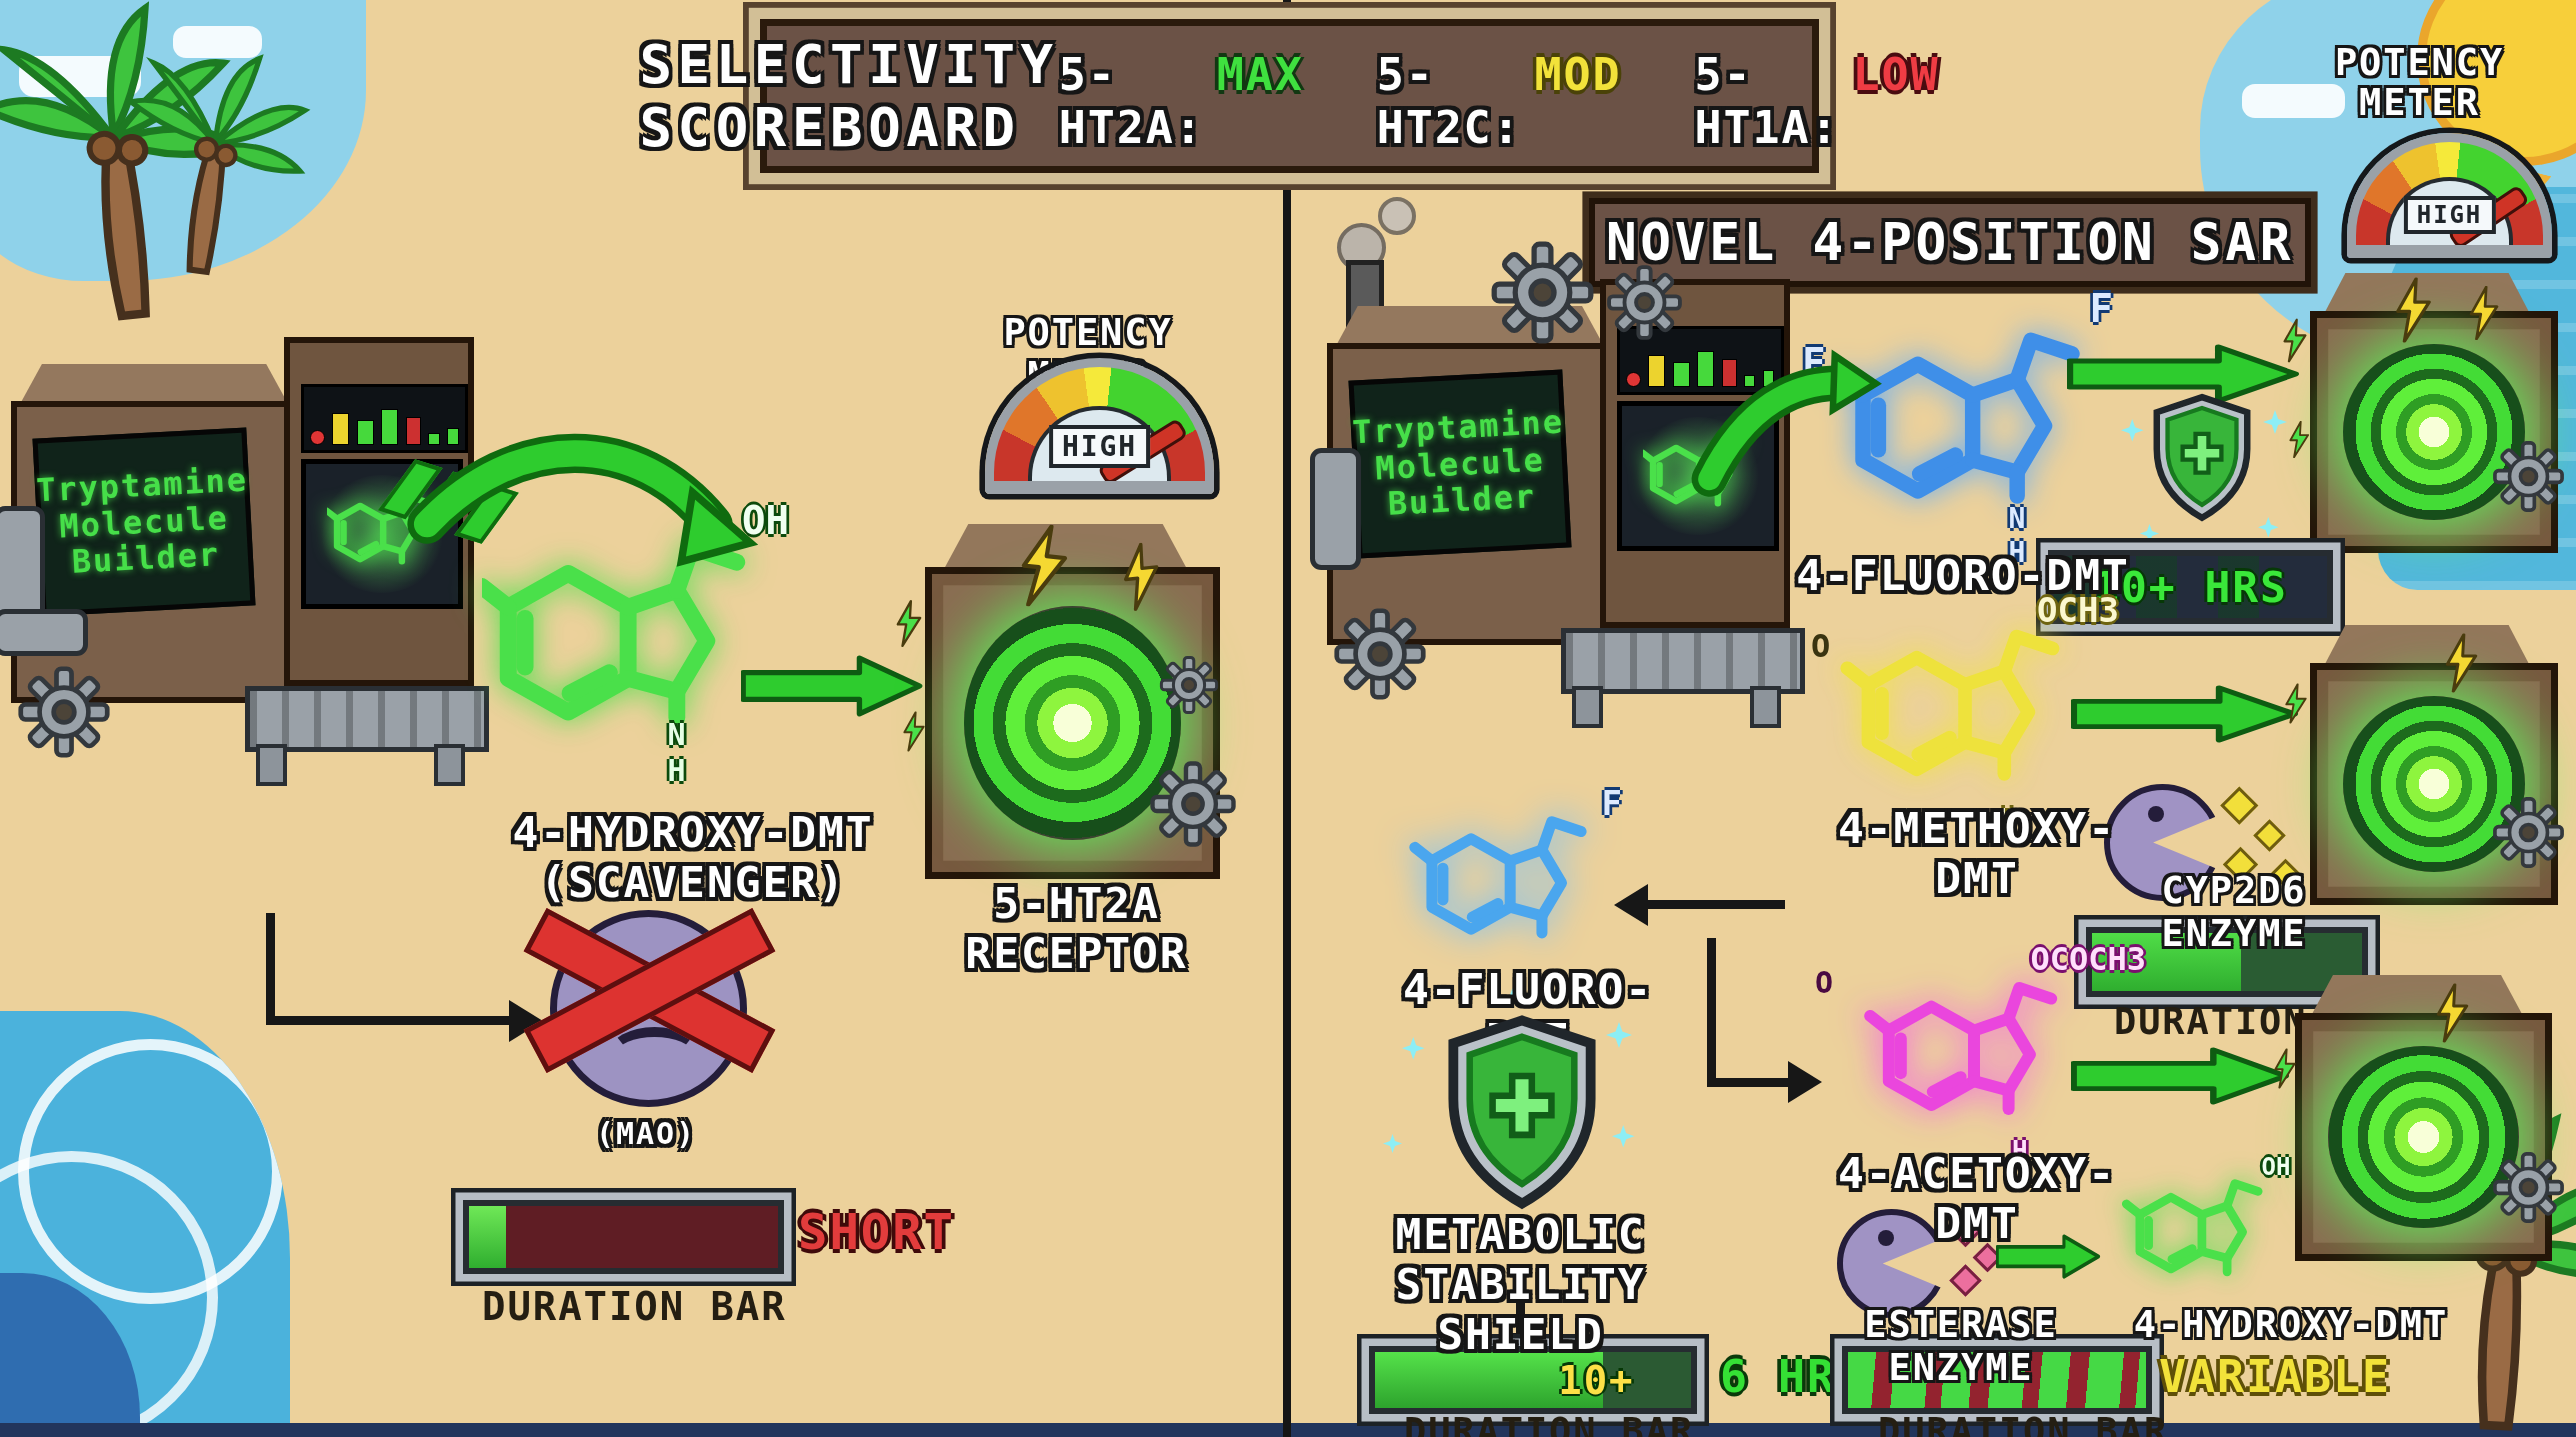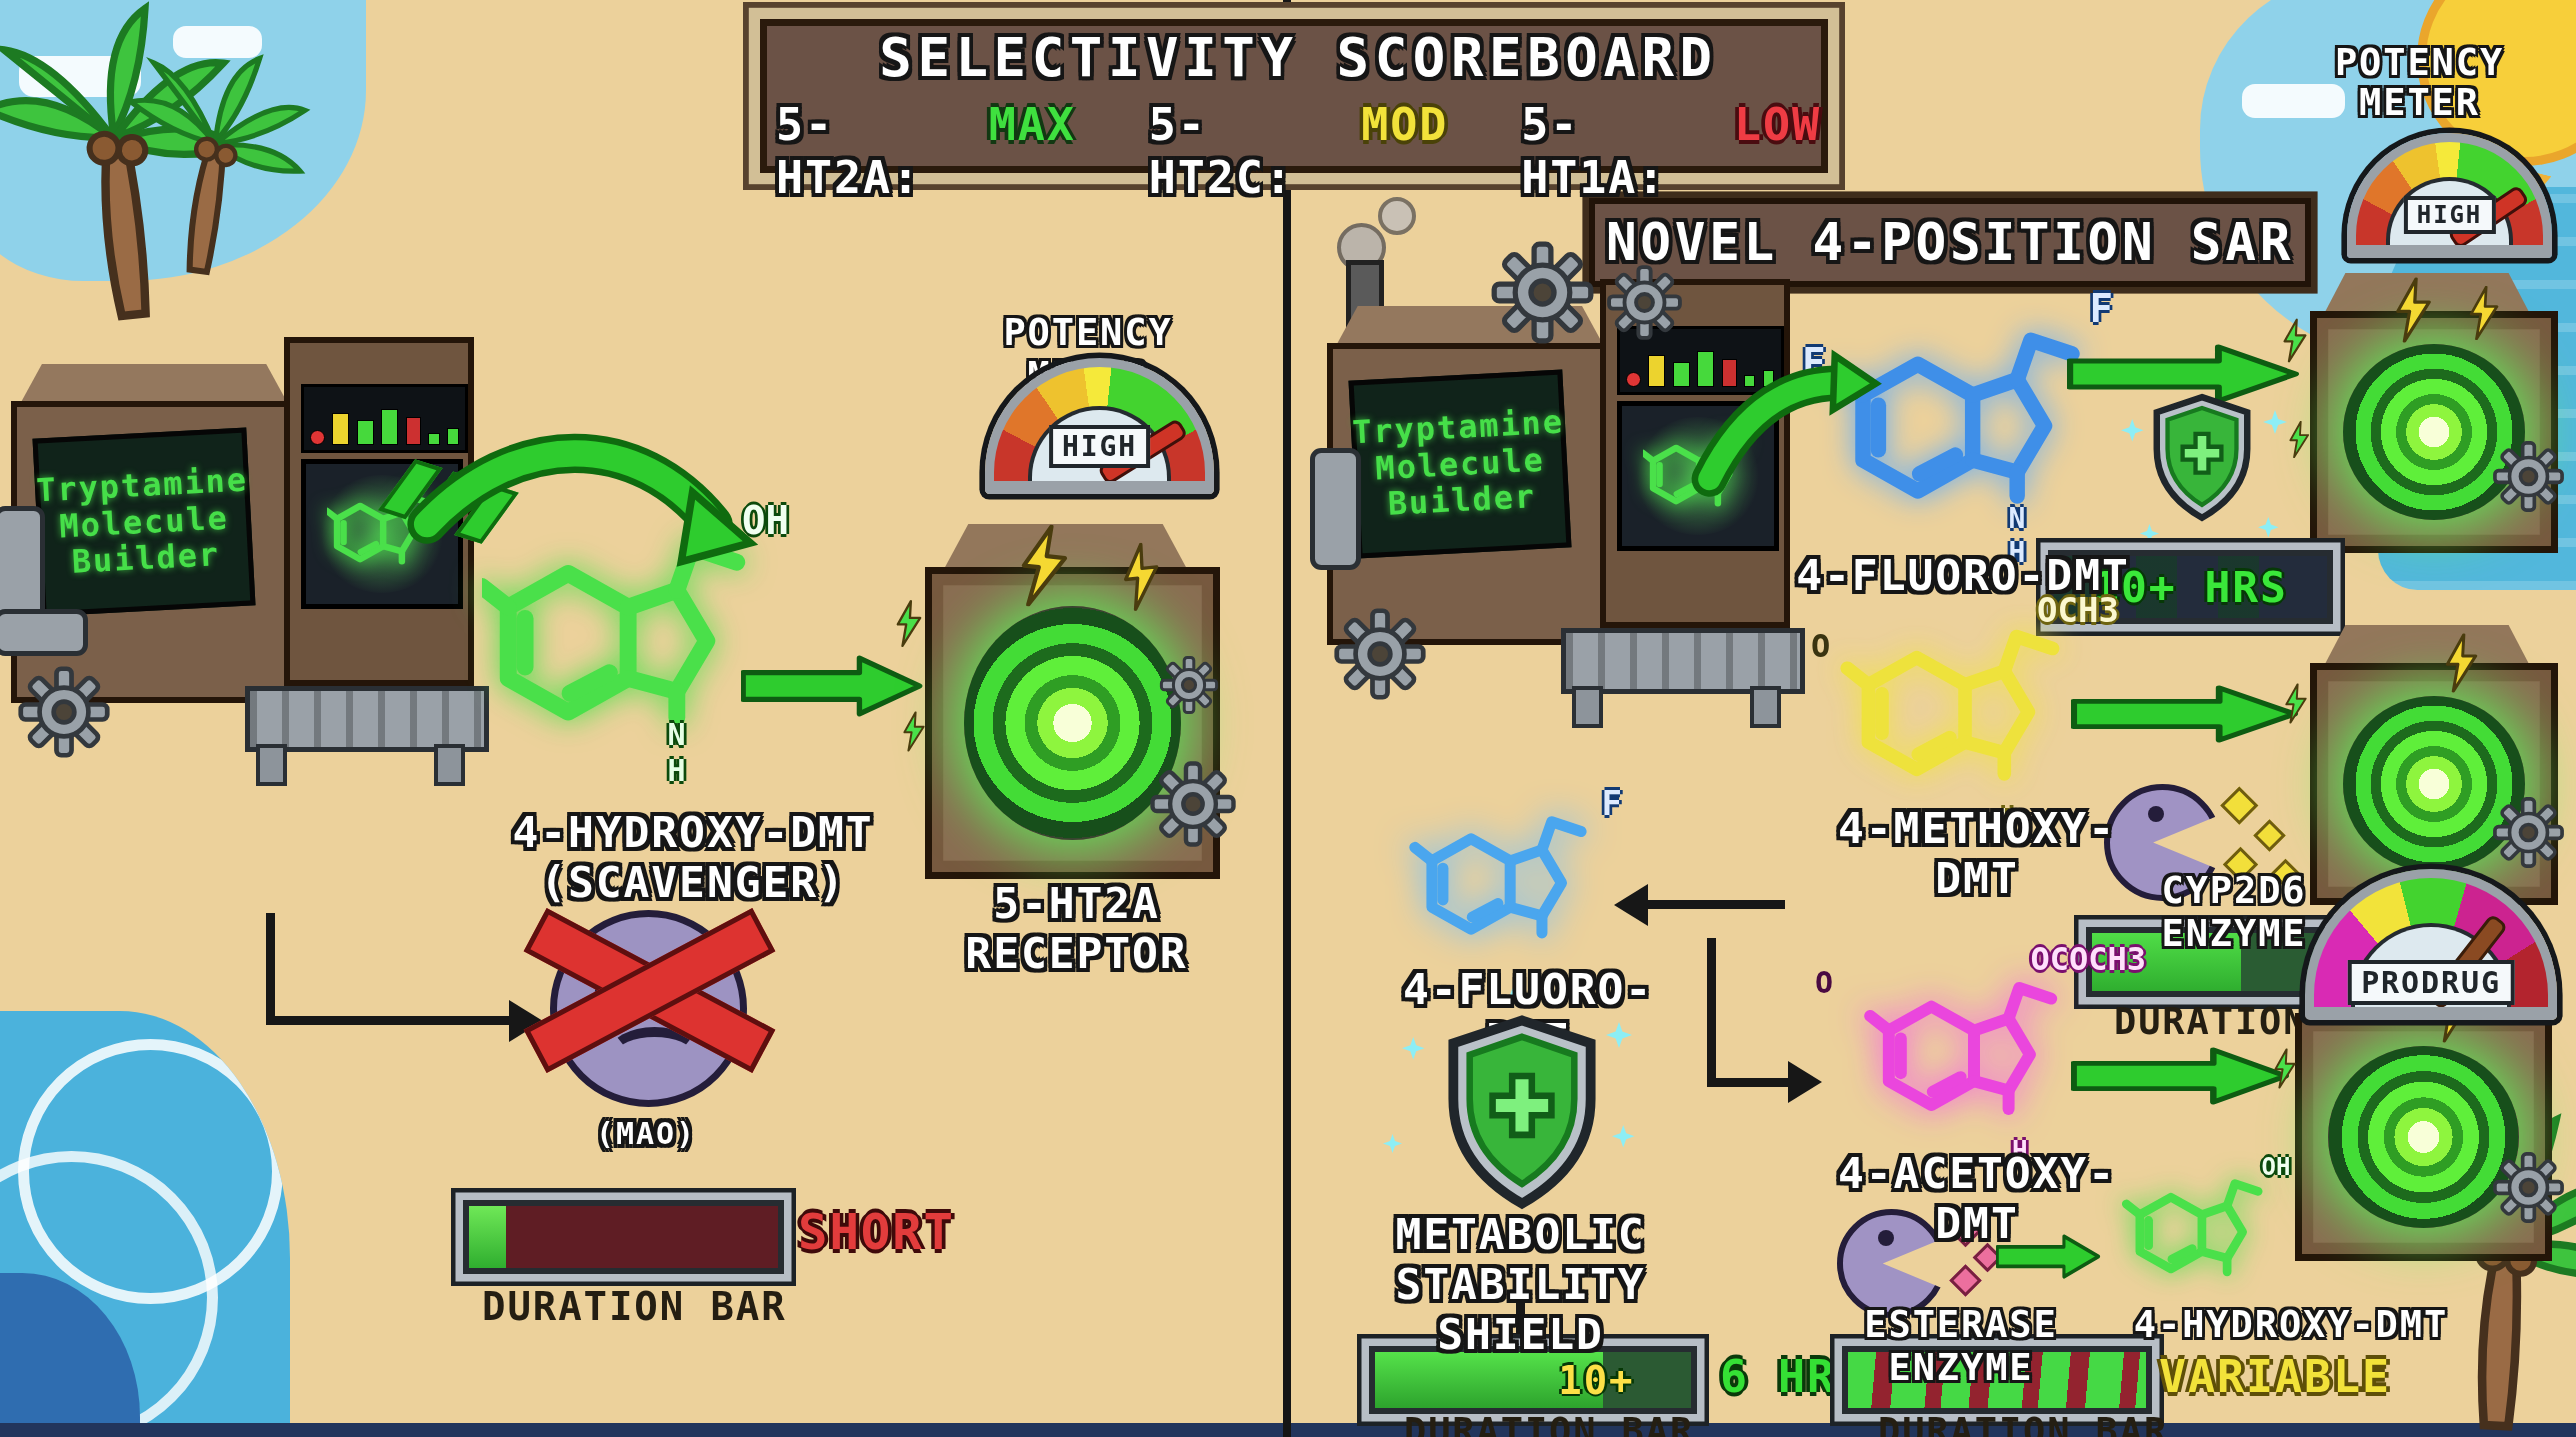--- a/index.html
+++ b/index.html
@@ -11,21 +11,21 @@
   .ow{color:#ffffff;text-shadow:-3.7px 0 #161616,3.7px 0 #161616,0 -3.7px #161616,0 3.7px #161616,
       -3.7px -3.7px #161616,3.7px -3.7px #161616,-3.7px 3.7px #161616,3.7px 3.7px #161616;}
   .ow3{color:#ffffff;text-shadow:-2.8px 0 #161616,2.8px 0 #161616,0 -2.8px #161616,0 2.8px #161616,
       -2.8px -2.8px #161616,2.8px -2.8px #161616,-2.8px 2.8px #161616,2.8px 2.8px #161616;}
   .capt{color:#241e12;}
   .ctr{text-align:center;}
   .banner{position:absolute;background:#6b5246;border:6.6px solid #211308;box-shadow:0 0 0 6.6px #3f2d1c;
           display:flex;align-items:center;justify-content:center;}
   .score{position:absolute;background:#6b5246;border:7.5px solid #2a1a0c;
          box-shadow:0 0 0 11.2px #d2bf96,0 0 0 17px #57422e;z-index:6;
-         display:flex;flex-direction:column;align-items:center;justify-content:space-between;padding-left:9px;}
+         display:flex;flex-direction:row;align-items:center;justify-content:center;}
   .gauge{position:absolute;border:9.4px solid #9aa1a8;border-bottom:13px solid #9aa1a8;
          border-radius:243px 243px 9.4px 9.4px;box-shadow:0 0 0 5.6px #15181b;overflow:hidden;z-index:4;}
   .gface{position:absolute;left:16%;right:16%;bottom:0;height:62%;border-radius:281px 281px 0 0;
          background:#dde9ef;border:4.7px solid #252b30;border-bottom:none;}
   .needle{position:absolute;left:50%;bottom:3.7px;width:15px;margin-left:-7.5px;height:78%;
           background:#cf3426;border:3.7px solid #40100a;border-radius:7.5px;transform-origin:50% 100%;}
   .needle.brown{background:#8a4a22;border-color:#3a1d0a;}
   .gval{position:absolute;left:50%;transform:translateX(-50%);background:#f5f9fb;border:4.7px solid #20262b;
         padding:0.9px 9.4px;color:#20262b;white-space:nowrap;}
   .dbar{position:absolute;background:#5f1d24;border:6.6px solid #262c31;
@@ -458,26 +458,20 @@
   </div>
   <svg class="abs icon" style="left:2434px;top:983px;width:37px;height:60px;color:#f5d832;z-index:5;" viewBox="0 0 40 64" width="37" height="60">
       <use href="#bolt"></use>
     </svg>
   <svg class="abs icon" style="left:2273px;top:1048px;width:24px;height:41px;color:#49e049;" viewBox="0 0 26 44" width="24" height="41">
       <use href="#bolt"></use>
     </svg>
   <svg class="abs icon" style="left:2492px;top:1151px;width:73px;height:73px;" viewBox="0 0 78 78" width="73" height="73">
       <use href="#gear"></use>
     </svg>
-  <div class="gauge" style="left:2305px;top:869px;width:234px;height:129px;z-index:5;
-       background:conic-gradient(from 270deg at 50% 100%,#d92ab4 0 50deg,#f2e33a 50deg 76deg,#43d32f 76deg 106deg,#cc2390 106deg 148deg,#b3242e 148deg 180deg);">
-    <div class="gface"></div>
-    <div class="needle brown" style="transform:rotate(38deg);"></div>
-    <div class="gval px" style="bottom:1.9px;font-size:30px;">PRODRUG</div>
-  </div>
 
   <svg class="abs icon" style="left:1440px;top:1013px;width:164px;height:198px;z-index:4;" viewBox="0 0 175 212" width="164" height="198">
       <use href="#shieldsym"></use>
     </svg>
   <div class="sparkle" style="left:1402px;top:1037px;width:22.5px;height:22.5px;"></div>
   <div class="sparkle" style="left:1606px;top:1022px;width:26px;height:26px;"></div>
   <div class="sparkle" style="left:1383px;top:1134px;width:19px;height:19px;"></div>
   <div class="sparkle" style="left:1612px;top:1125px;width:22.5px;height:22.5px;"></div>
   <div class="sparkle" style="left:1503px;top:988px;width:19px;height:19px;"></div>
   <div class="abs ctr" style="left:1310px;top:1209px;width:421px;z-index:4;">

